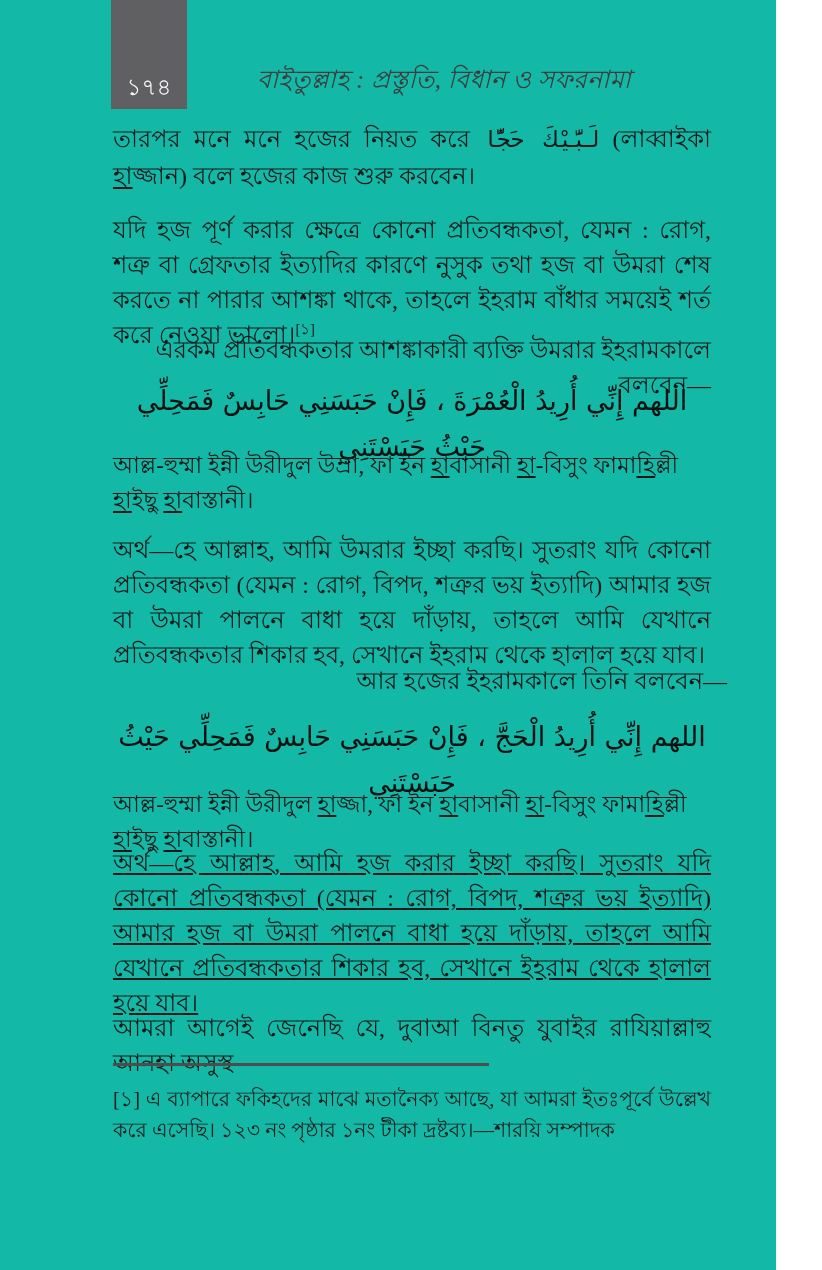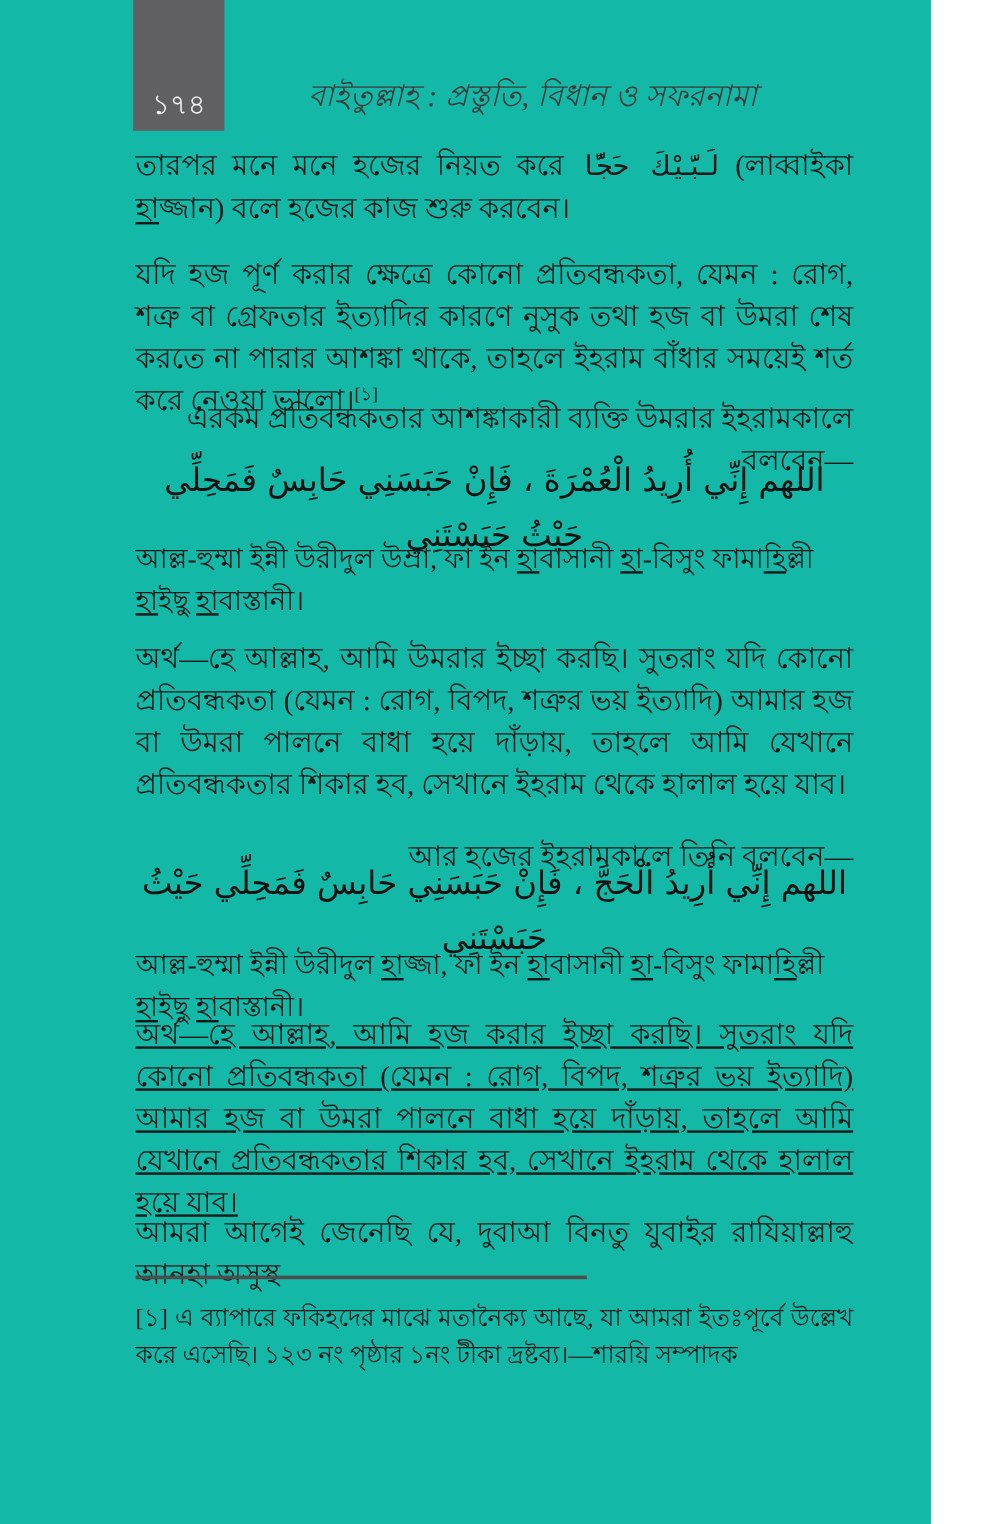--- a/index.html
+++ b/index.html
@@ -87,21 +87,21 @@
     font-size: 0.62em;
     line-height: 0;
   }
   
   .b-p1        { top: 122px; }
   .b-p2        { top: 213px; }
   .b-lead1     { top: 333px; }
   .b-ar1       { top: 378px; }
   .b-tr1       { top: 448px; }
   .b-m1        { top: 516px; margin-top: 17px; }
-  .b-lead2     { top: 698px; }
+  .b-lead2     { top: 664px; margin-left: 16px; }
   .b-ar2       { top: 714px; }
   .b-tr2       { top: 787px; }
   .b-m2        { top: 846px; text-decoration: underline; }
   .b-dubaa     { top: 1011px; }
   .fn-divider {
     position: absolute;
     left: 113px;
     top: 1063px;
     width: 376px;
     height: 0;

